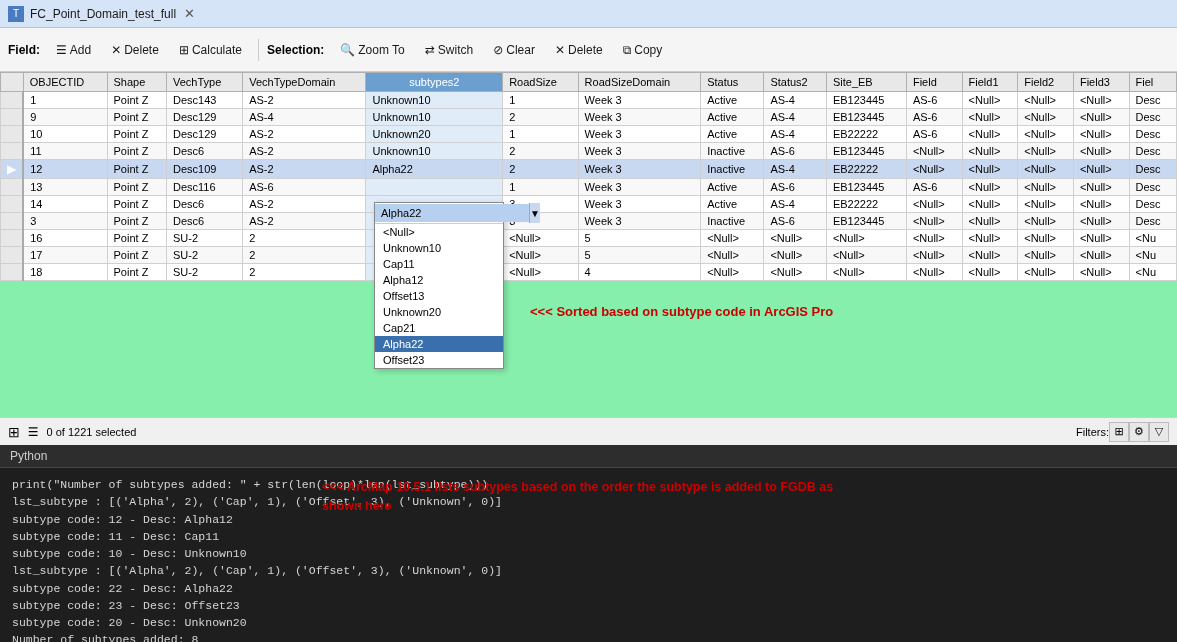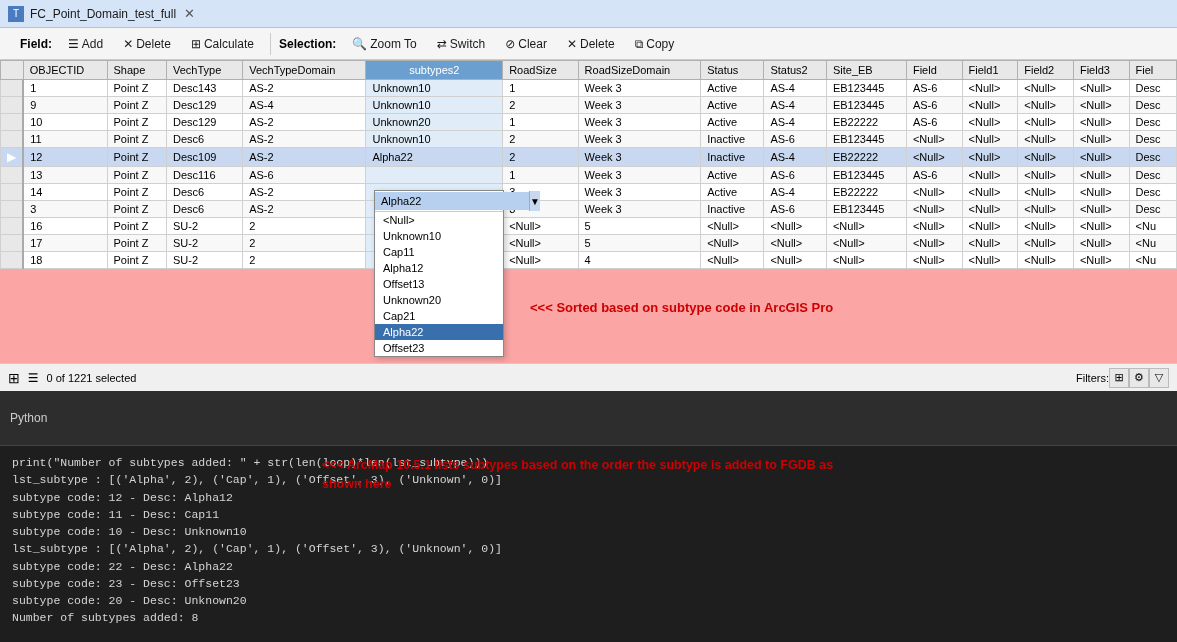--- a/index.html
+++ b/index.html
@@ -30,24 +30,24 @@
       margin-left: 8px;
       color: #555;
       cursor: pointer;
       font-size: 13px;
     }
 
     
     .toolbar {
       background: #f5f5f5;
       border-bottom: 1px solid #ccc;
-      height: 32px;
-      display: flex;
-      align-items: center;
-      padding: 0 20px;
+      height: 44px;
+      display: flex;
+      align-items: center;
+      padding: 0 8px;
       gap: 4px;
     }
     .toolbar-label {
       font-weight: bold;
       margin-right: 4px;
       font-size: 12px;
     }
     .toolbar-btn {
       display: flex;
       align-items: center;
@@ -62,22 +62,22 @@
     }
     .toolbar-separator {
       width: 1px;
       height: 22px;
       background: #ccc;
       margin: 0 4px;
     }
 
     
     .table-area {
-      background: #fca5a5;
-      height: 303px;
+      background: #86efac;
+      height: 345px;
       overflow: hidden;
       position: relative;
     }
     .table-scroll {
       overflow-x: auto;
       overflow-y: auto;
       height: 100%;
     }
     table {
       border-collapse: collapse;
@@ -201,37 +201,37 @@
       cursor: pointer;
       font-size: 11px;
     }
 
     
     .annotation-text {
       position: absolute;
       color: #cc0000;
       font-size: 13px;
       font-weight: bold;
-      top: 240px;
+      top: 232px;
       left: 530px;
       pointer-events: none;
     }
 
     
     .python-panel {
       background: #1e1e1e;
       height: calc(642px - 28px - 36px - 295px - 28px);
       min-height: 250px;
       overflow: hidden;
       position: relative;
     }
     .python-header {
       background: #2d2d2d;
       color: #ccc;
-      padding: 20px 10px;
+      padding: 4px 10px;
       font-size: 12px;
       border-bottom: 1px solid #444;
     }
     .python-body {
       padding: 8px 12px;
       font-family: 'Consolas', 'Courier New', monospace;
       font-size: 11.5px;
       color: #d4d4d4;
       line-height: 1.5;
       overflow: auto;

